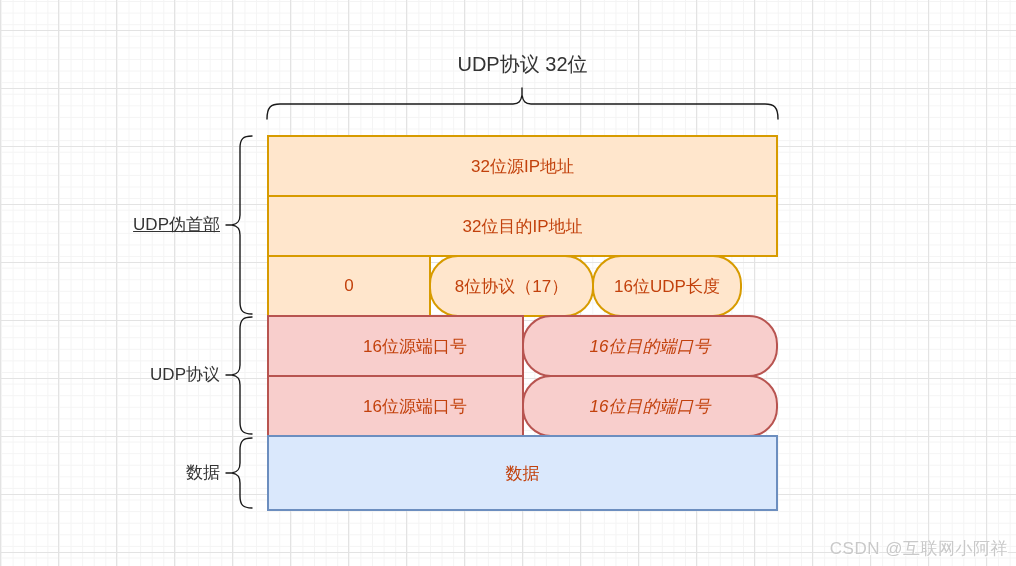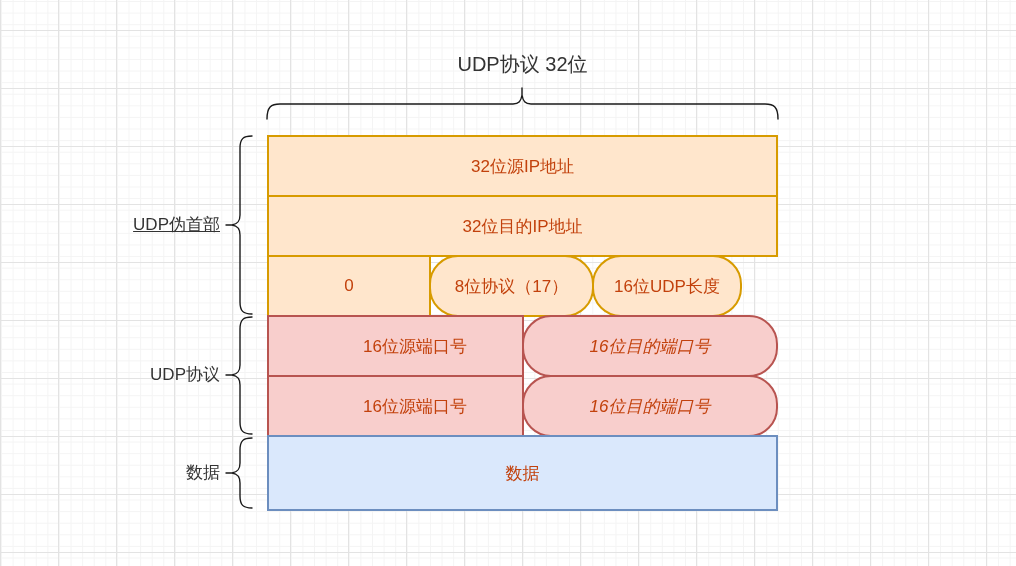--- a/index.html
+++ b/index.html
@@ -88,14 +88,15 @@
     </div>
     <div class="row">
       <div class="cell pink w-half1">16位源端口号</div>
       <div class="cell pink w-half2">16位目的端口号</div>
     </div>
     <div class="row">
       <div class="cell blue w-full h-data">数据</div>
     </div>
   </div>
 
+  <div class="watermark">CSDN @互联网小阿祥</div>
 
 </div>
 
 </body></html>

